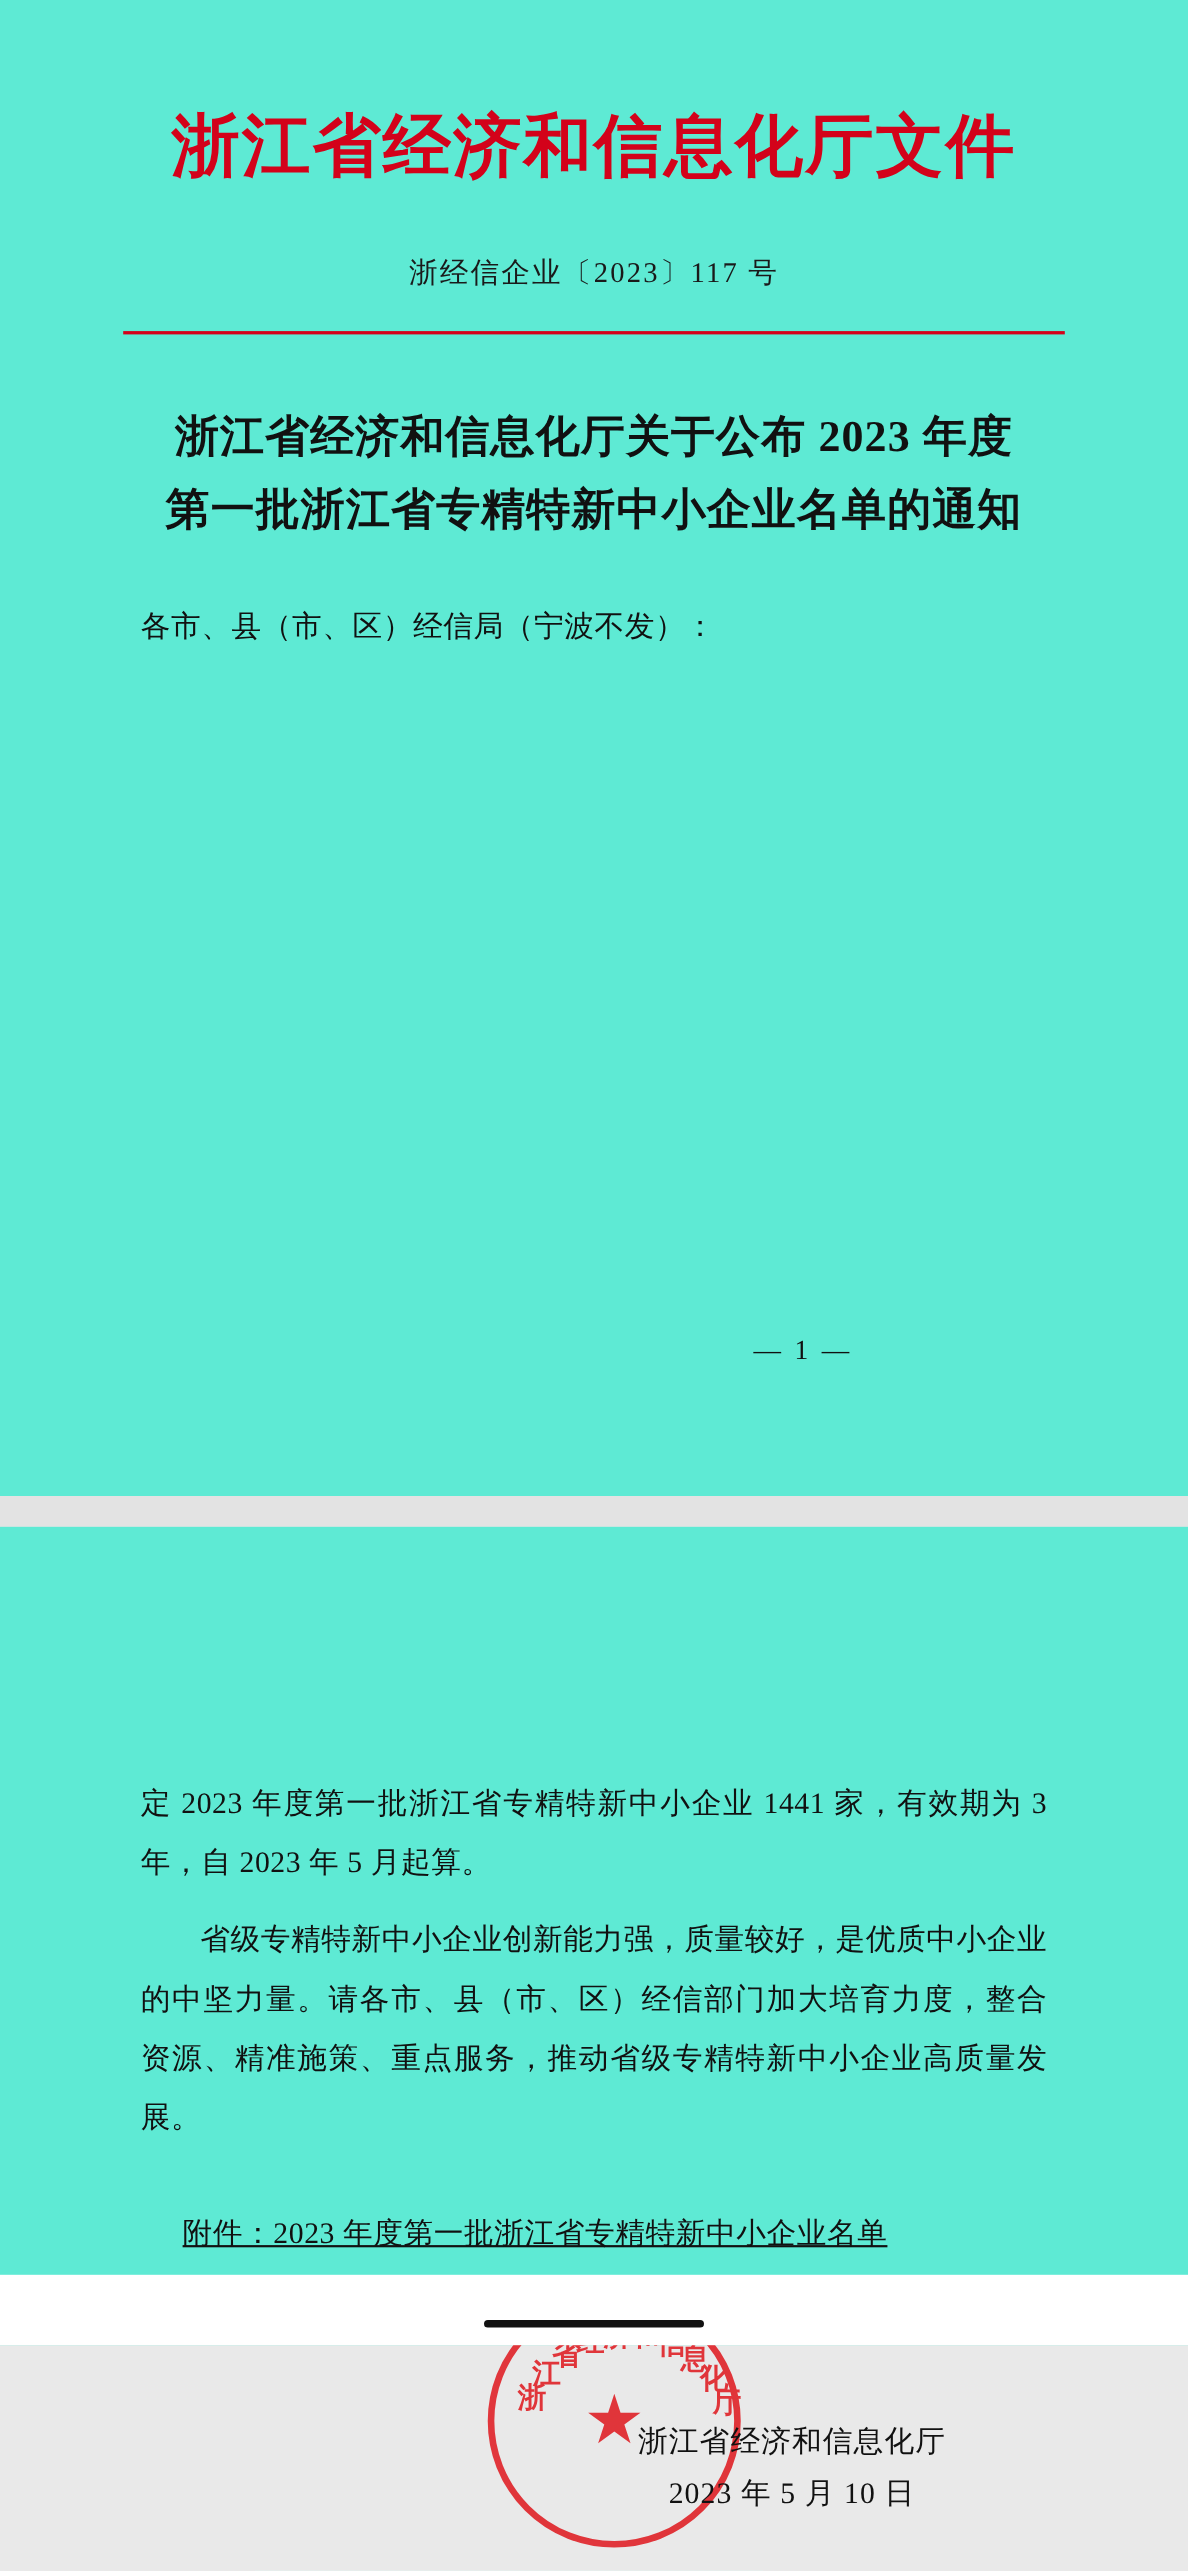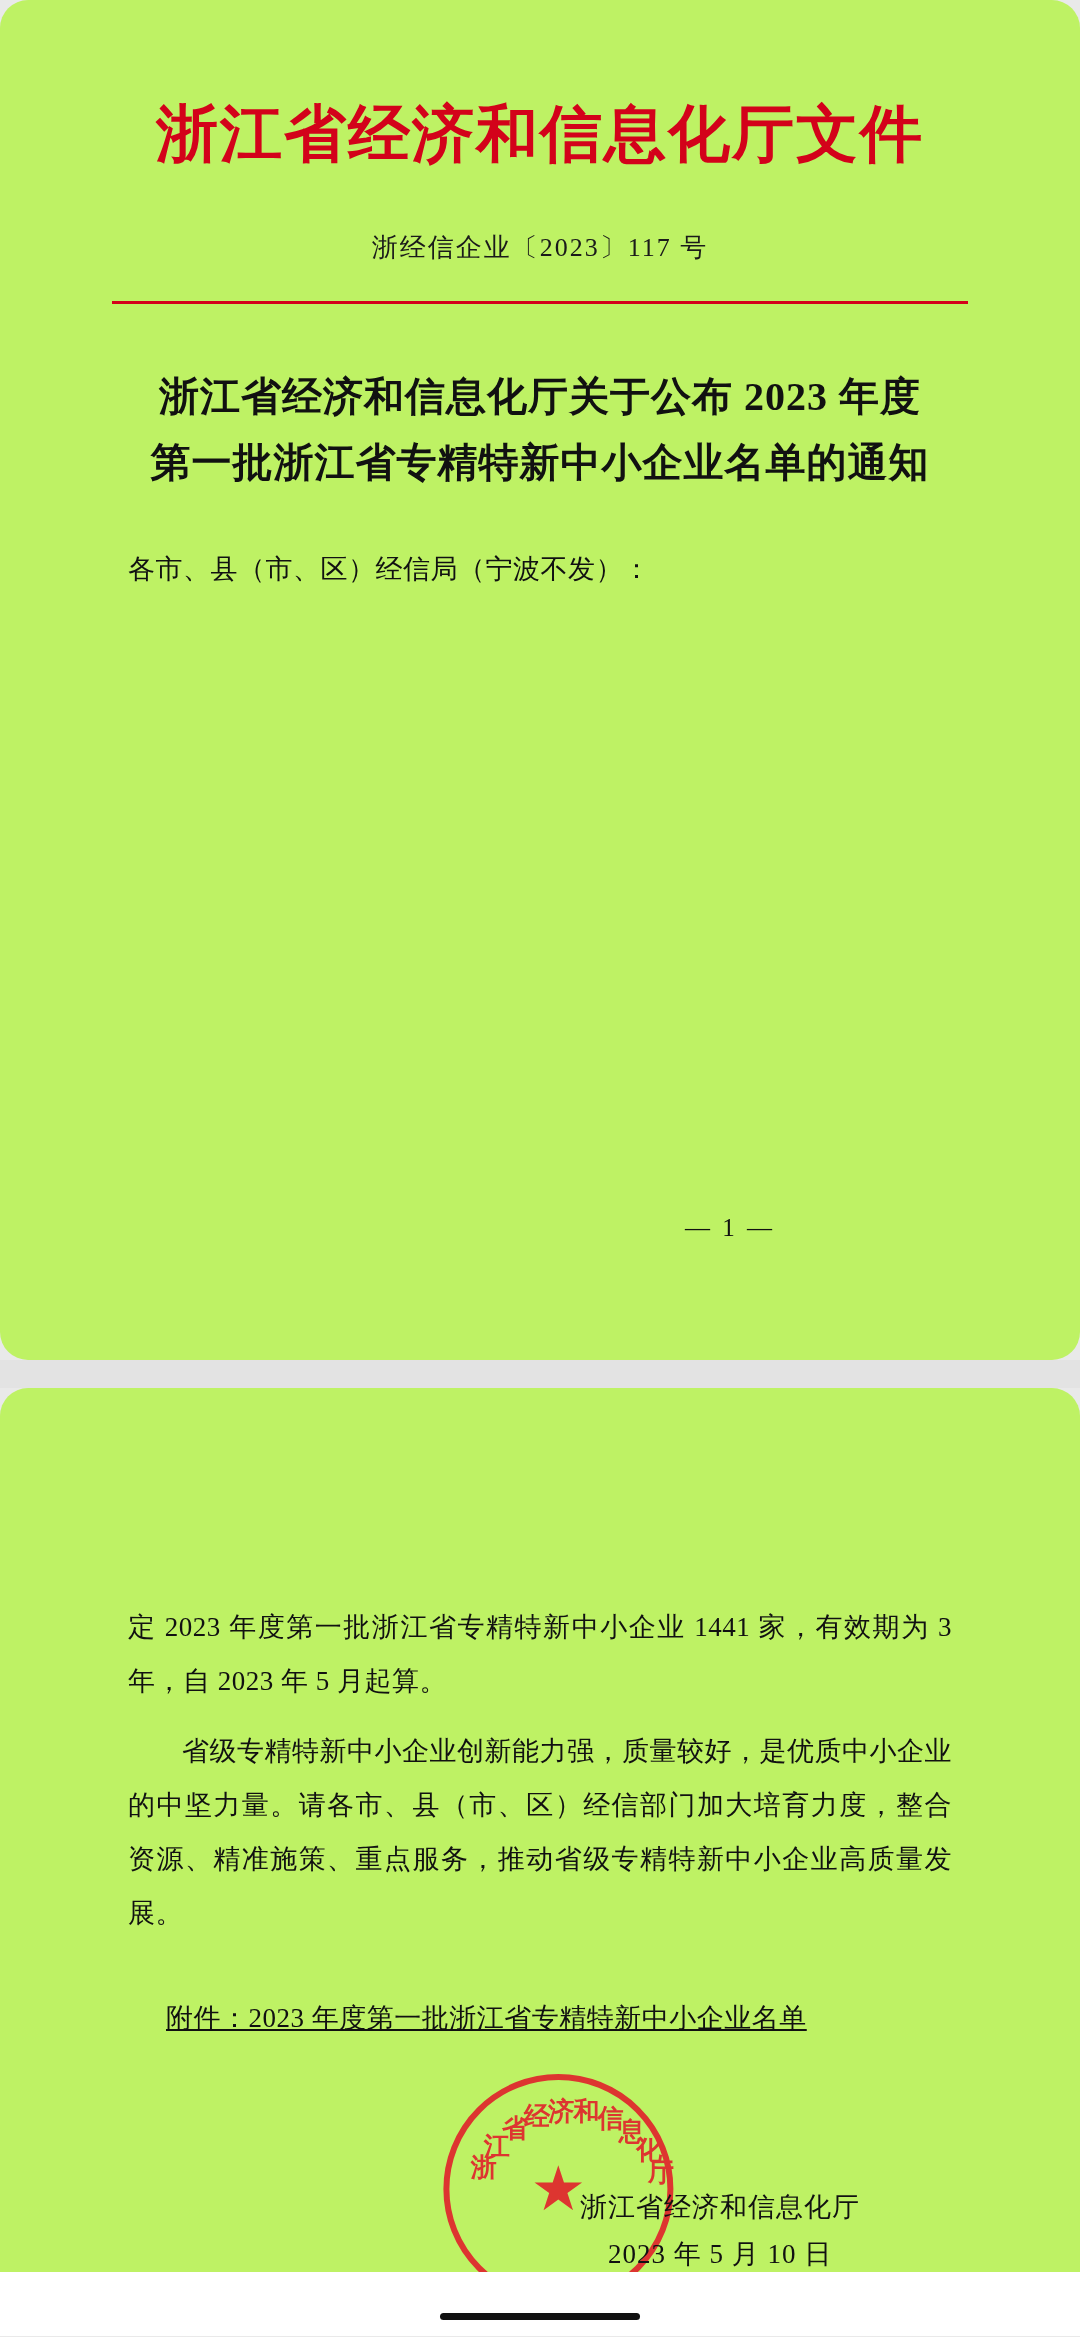--- a/index.html
+++ b/index.html
@@ -16,38 +16,37 @@
   }
   .viewer {
     position: absolute;
     inset: 0;
     background: #e9e9e9;
     display: flex;
     flex-direction: column;
     align-items: center;
   }
   .page {
-    background: #bef264;
+    background: #5eead4;
     width: 1080px;
     box-sizing: border-box;
     position: relative;
-    border-radius: 28px;
   }
   .page-1 {
     height: 1360px;
     padding: 0 112px;
   }
   .page-gap {
     width: 1080px;
     height: 28px;
     background: #e3e3e3;
   }
   .page-2 {
-    height: 948px;
-    padding: 0 112px;
+    height: 744px;
+    padding: 12px 112px;
   }
 
   
   .masthead {
     text-align: center;
     color: #d3021a;
     font-weight: bold;
     font-size: 62px;
     letter-spacing: 2px;
     padding-top: 100px;

